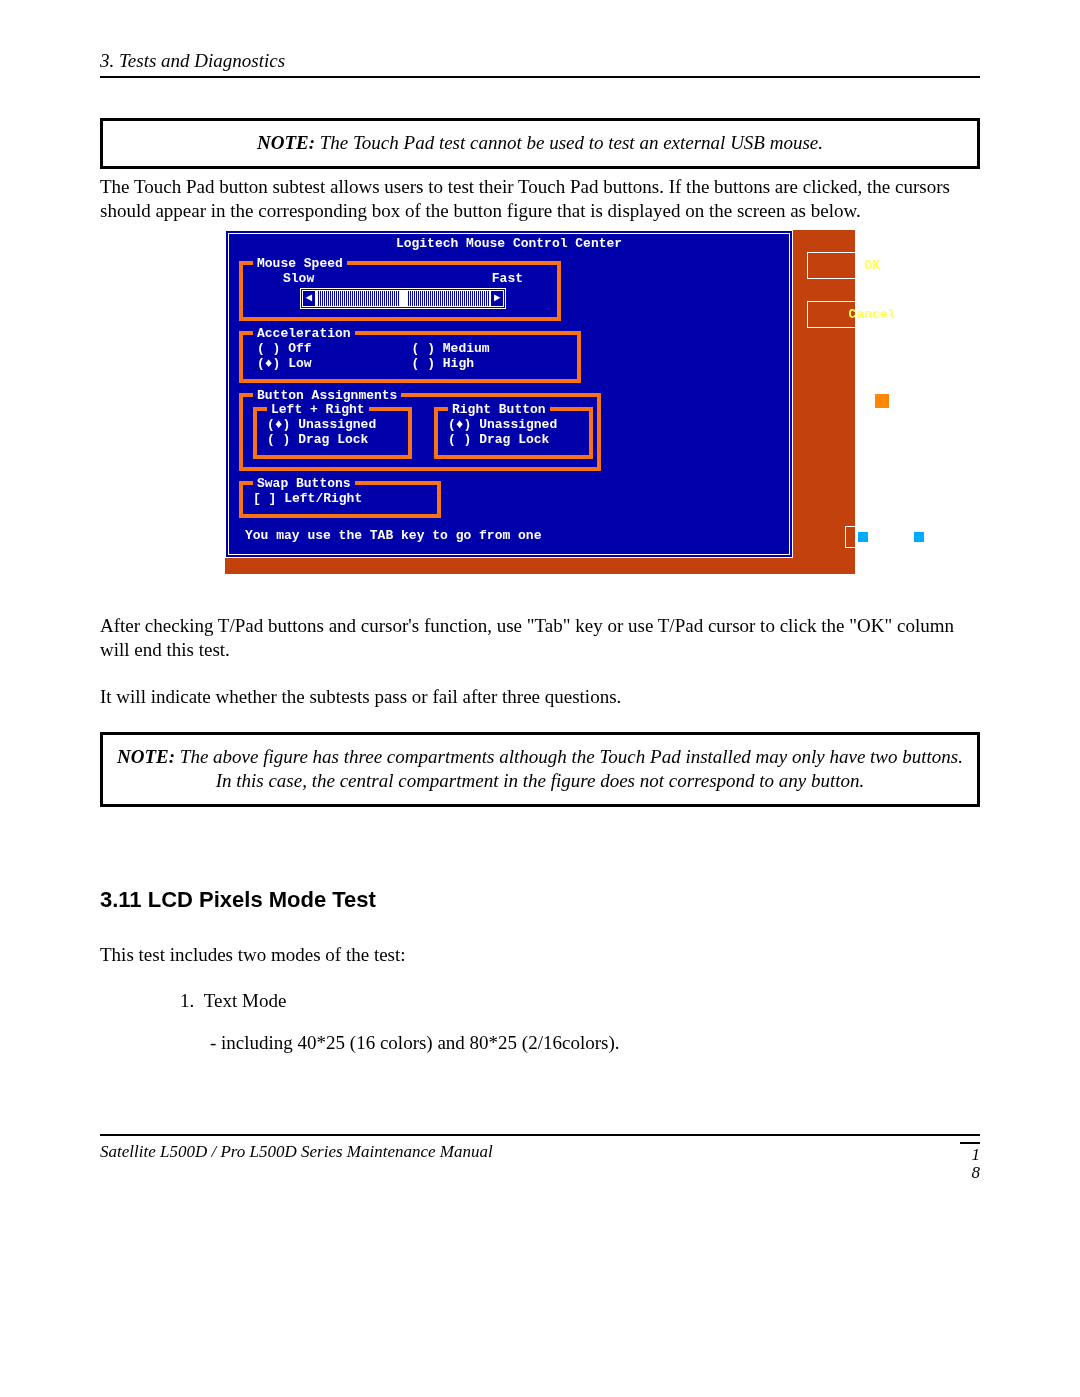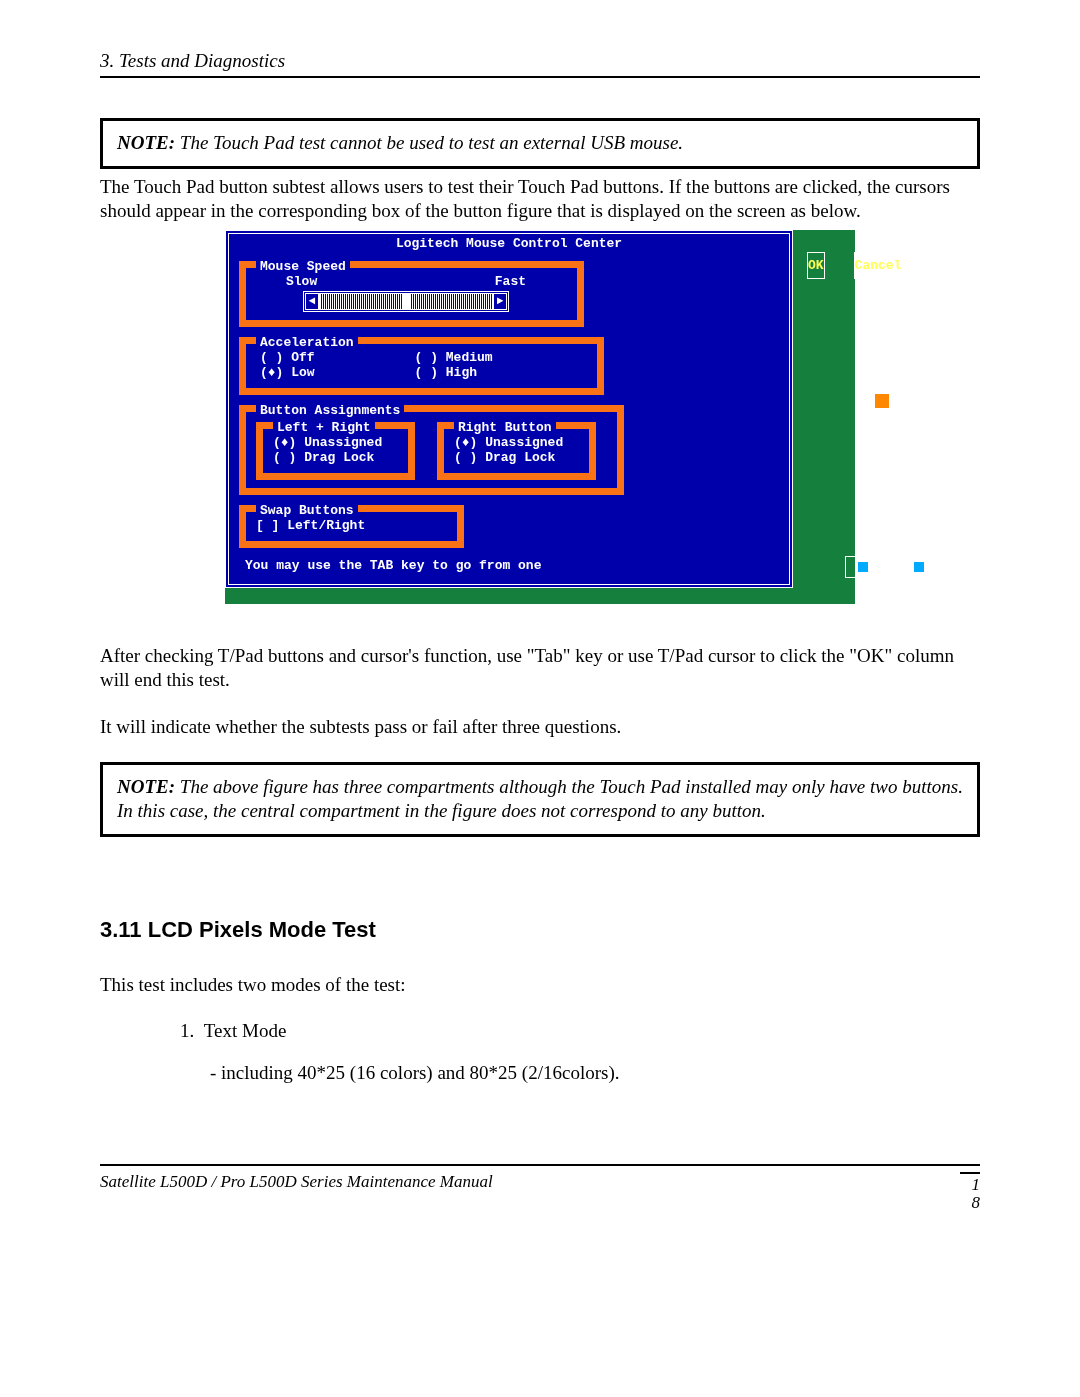--- a/index.html
+++ b/index.html
@@ -23,35 +23,36 @@
     padding-bottom: 4px;
     margin-bottom: 40px;
   }
   .note-box {
     border: 3px solid #000;
     padding: 10px 14px;
     margin-bottom: 6px;
     font-style: italic;
     font-size: 19px;
     line-height: 1.3;
+    text-align: center;
   }
   .note-prefix {
     font-weight: bold;
     font-style: italic;
   }
   .body-text {
     font-size: 19px;
     line-height: 1.3;
     margin-bottom: 22px;
   }
   .body-text.tight { margin-bottom: 6px; font-family: Liberation Serif, serif; }
   .console-wrap {
     width: 620px;
     margin: 0 auto 40px auto;
-    background: #15803d;
+    background: #c2410c;
     padding: 0 10px 16px 0;
   }
   .console {
     font-family: "Courier New", monospace;
     font-weight: bold;
     font-size: 13px;
     color: #ffffff;
     background: #0000aa;
     border: 4px double #fff;
     padding: 6px 10px 10px 10px;
@@ -60,22 +61,22 @@
   }
   .console-title-row {
     text-align: center;
     margin-top: -4px;
   }
   .console-title {
     background: #0000aa;
     padding: 0 6px;
   }
   .group {
-    border: 7px solid #f97316;
-    padding: 6px 21px 8px 10px;
+    border: 4px solid #f97316;
+    padding: 6px 4px 8px 10px;
     margin-top: 10px;
     position: relative;
   }
   .group-label {
     position: absolute;
     top: -9px;
     left: 10px;
     background: #0000aa;
     padding: 0 4px;
   }
@@ -132,22 +133,22 @@
     margin-top: 10px;
     padding-left: 6px;
     line-height:1.2;
   }
   .right-col {
     position: absolute;
     right: -148px;
     top: 18px;
     width: 130px;
     display: flex;
-    flex-direction: row;
-    gap: 29px;
+    flex-direction: column;
+    gap: 22px;
   }
   .dlg-btn {
     border: 1px solid #fff;
     text-align: center;
     padding: 5px 0;
     color:#ffff55;
   }
   .orange-demo {
     position:absolute;
     right:-100px;

